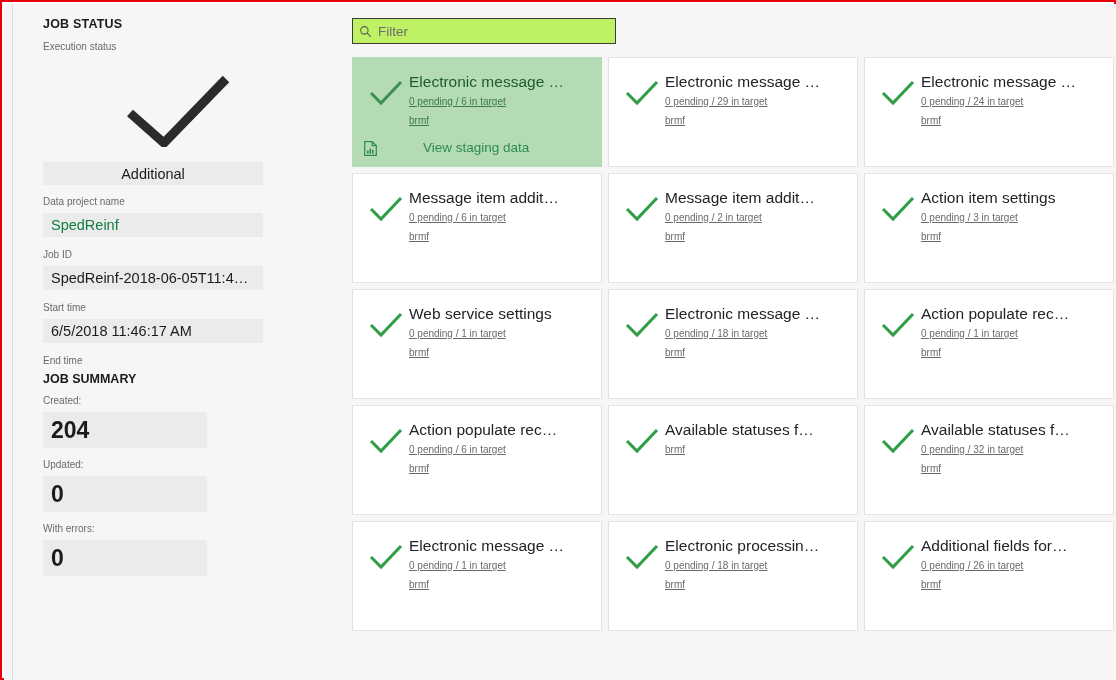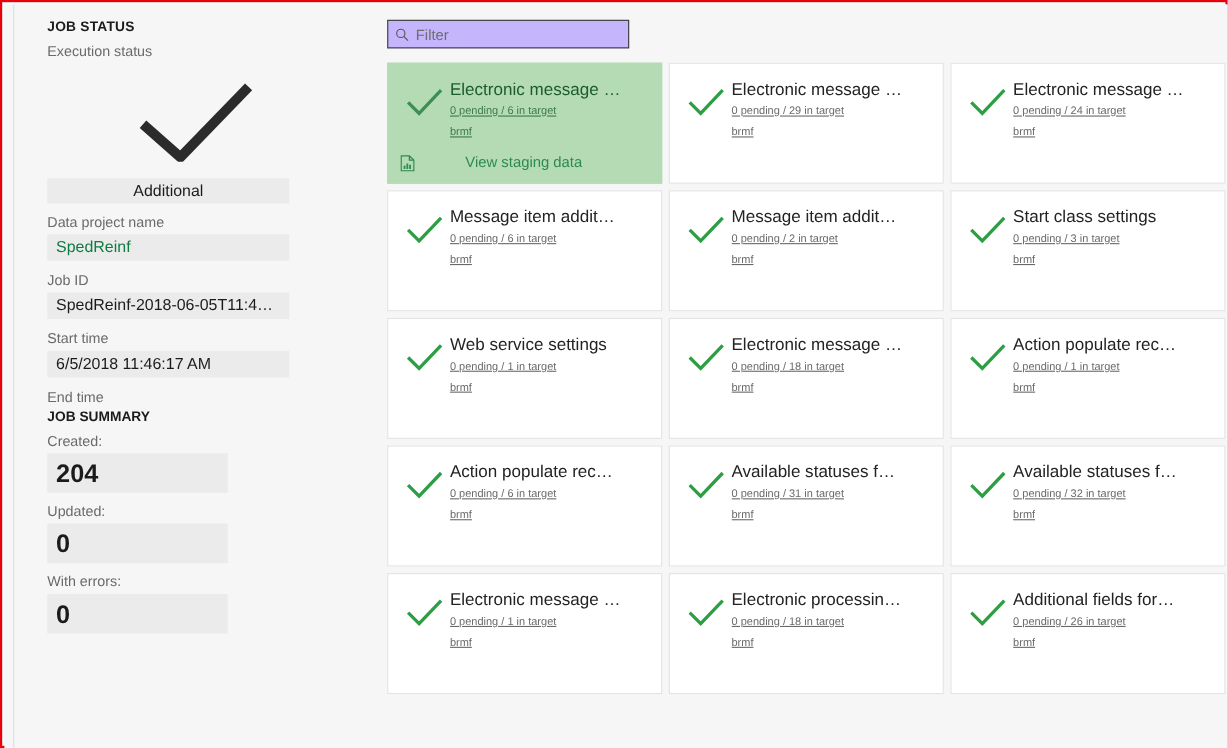--- a/index.html
+++ b/index.html
@@ -45,21 +45,21 @@
   }
   .section-heading {
     font-size: 12.5px;
     font-weight: bold;
     color: #1b1b1b;
     letter-spacing: 0.2px;
     padding-left: 22px;
     margin: 3px 0 8px 0;
   }
   .field-label {
-    font-size: 13px;
+    font-size: 10px;
     color: #6a6a6a;
     padding-left: 22px;
     margin: 0 0 3px 0;
     line-height: 16px;
   }
   .check-wrap {
     height: 104px;
     display: flex;
     align-items: center;
     justify-content: center;
@@ -111,25 +111,25 @@
 
   
   .cards-pane {
     flex: 1 1 auto;
     position: relative;
     padding: 14px 0 0 8px;
     background: #f6f6f6;
     overflow: hidden;
   }
   .filter-box {
-    width: 220px;
+    width: 264px;
     height: 25px;
     box-sizing: border-box;
     border: 1px solid #3b3b3b;
-    background: #c4b5fd;
+    background: #bef264;
     display: flex;
     align-items: center;
     padding: 12px 6px;
     margin-bottom: 13px;
   }
   .filter-box .mag {
     flex: 0 0 auto;
     margin-right: 6px;
     display: block;
   }
@@ -343,21 +343,21 @@
 
   </div>
 
   <div class="card">
     <div class="card-check">
       <svg width="34" height="26" viewBox="0 0 34 26">
         <path d="M2 13 L12 23 L32 2" fill="none" stroke="#2e9e44" stroke-width="3" stroke-linecap="butt" stroke-linejoin="miter"></path>
       </svg>
     </div>
     <div class="card-text">
-      <div class="card-title">Start class settings</div>
+      <div class="card-title">Action item settings</div>
       <div class="card-sub">0 pending / 3 in target</div>
       <div class="card-sub">brmf</div>
     </div>
 
   </div>
 
   <div class="card">
     <div class="card-check">
       <svg width="34" height="26" viewBox="0 0 34 26">
         <path d="M2 13 L12 23 L32 2" fill="none" stroke="#2e9e44" stroke-width="3" stroke-linecap="butt" stroke-linejoin="miter"></path>
@@ -414,21 +414,20 @@
   </div>
 
   <div class="card">
     <div class="card-check">
       <svg width="34" height="26" viewBox="0 0 34 26">
         <path d="M2 13 L12 23 L32 2" fill="none" stroke="#2e9e44" stroke-width="3" stroke-linecap="butt" stroke-linejoin="miter"></path>
       </svg>
     </div>
     <div class="card-text">
       <div class="card-title">Available statuses f…</div>
-      <div class="card-sub">0 pending / 31 in target</div>
       <div class="card-sub">brmf</div>
     </div>
 
   </div>
 
   <div class="card">
     <div class="card-check">
       <svg width="34" height="26" viewBox="0 0 34 26">
         <path d="M2 13 L12 23 L32 2" fill="none" stroke="#2e9e44" stroke-width="3" stroke-linecap="butt" stroke-linejoin="miter"></path>
       </svg>

